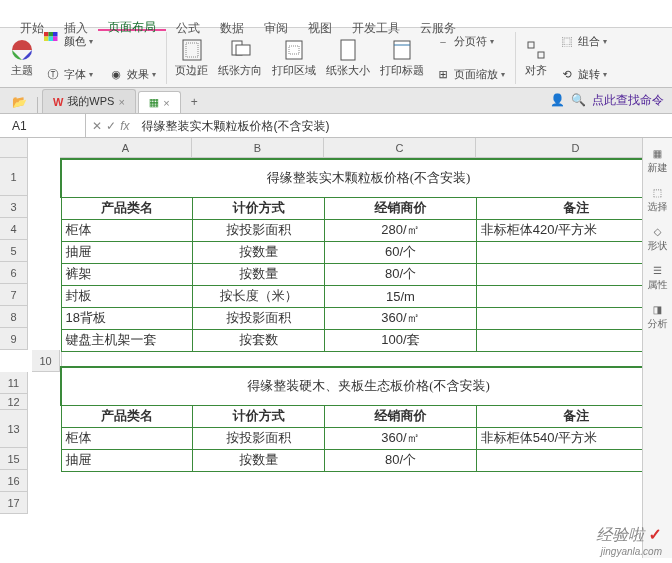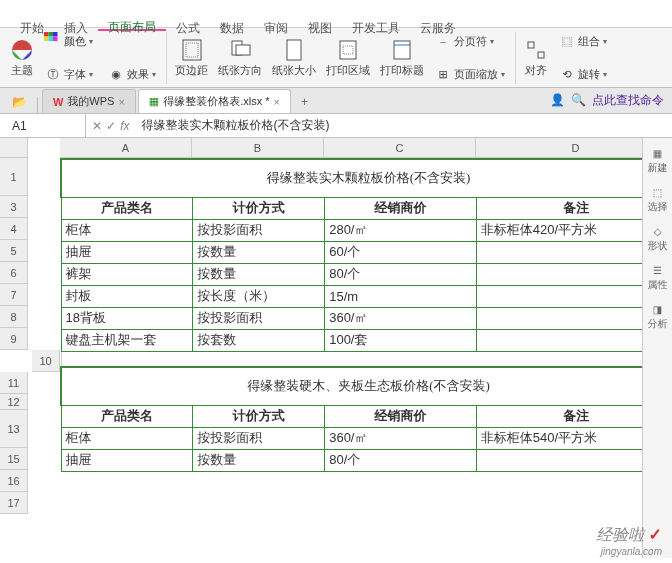--- a/index.html
+++ b/index.html
@@ -18,39 +18,39 @@
 .icon-lg { width: 24px; height: 24px; }
 .dropdown-arrow { font-size: 8px; color: #666; margin-left: 1px; }
 
 .doc-tabs { display: flex; background: #e8e8e8; height: 26px; align-items: flex-end; border-bottom: 1px solid #c0c0c0; padding-left: 6px; }
 .doc-tab { display: flex; align-items: center; gap: 4px; padding: 4px 10px; background: #ddd; border: 1px solid #c0c0c0; border-bottom: none; border-radius: 3px 3px 0 0; margin-right: 2px; font-size: 11px; cursor: pointer; }
 .doc-tab.active { background: #fff; }
 .doc-tab-close { color: #888; cursor: pointer; }
 .doc-add { padding: 4px 8px; color: #666; cursor: pointer; }
 .doc-right { margin-left: auto; display: flex; align-items: center; gap: 6px; padding-right: 8px; height: 26px; }
 
-.formula-bar { display: flex; align-items: center; height: 24px; border-bottom: 1px solid #c0c0c0; background: #fff; }
+.formula-bar { display: flex; height: 24px; border-bottom: 1px solid #c0c0c0; background: #fff; }
 .name-box { width: 80px; border-right: 1px solid #c0c0c0; padding: 0 6px; height: 24px; display: flex; align-items: center; }
 .fb-btns { display: flex; align-items: center; gap: 4px; padding: 0 6px; color: #888; }
 .fb-input { flex: 1; padding: 0 6px; height: 24px; display: flex; align-items: center; }
 
 .sheet-area { display: flex; position: relative; }
 .corner { width: 28px; height: 20px; background: #eee; border-right: 1px solid #ccc; border-bottom: 1px solid #ccc; }
 .col-headers { display: flex; height: 20px; }
 .col-h { background: #eee; border-right: 1px solid #ccc; border-bottom: 1px solid #ccc; text-align: center; line-height: 20px; font-size: 11px; color: #555; }
 .row-headers { display: flex; flex-direction: column; }
 .row-h { width: 28px; background: #eee; border-right: 1px solid #ccc; border-bottom: 1px solid #ccc; text-align: center; font-size: 11px; color: #555; display: flex; align-items: center; justify-content: center; }
 
 .grid { position: relative; }
 .grid table { border-collapse: collapse; table-layout: fixed; }
 .grid td { border: 1px solid #cfcfcf; padding: 0 4px; overflow: hidden; white-space: nowrap; font-size: 13px; vertical-align: middle; }
 .merged-title { text-align: center; font-size: 22px; font-family: SimSun, serif; border: 2px solid #3a8a3a !important; border-bottom: 1px solid #3a8a3a !important; }
 .thead td { text-align: center; font-weight: bold; background: #fff; border: 1px solid #3a8a3a !important; }
 .datarow td { border: 1px solid #3a8a3a !important; }
-.datarow td.c-b, .datarow td.c-c { }
+.datarow td.c-b, .datarow td.c-c { text-align: center; }
 
 .side-panel { position: absolute; right: 0; top: 0; width: 30px; background: #f5f5f5; border-left: 1px solid #ccc; display: flex; flex-direction: column; align-items: center; gap: 12px; padding-top: 10px; height: 420px; }
 .side-item { display: flex; flex-direction: column; align-items: center; gap: 2px; font-size: 10px; color: #666; cursor: pointer; }
 
 .watermark { position: absolute; right: 10px; bottom: 6px; font-size: 16px; color: #888; font-style: italic; }
 .watermark .red { color: #d83030; font-weight: bold; font-style: normal; }
 .watermark .sub { font-size: 10px; display: block; text-align: right; }
 
 .colA { width: 132px; } .colB { width: 132px; } .colC { width: 152px; } .colD { width: 200px; }
 .scroll-track { background: #eee; }
@@ -126,33 +126,33 @@
           <svg viewBox="0 0 24 24">
             <rect x="4" y="3" width="10" height="14" fill="#fff" stroke="#555"></rect>
             <rect x="8" y="7" width="14" height="10" fill="#fff" stroke="#555"></rect>
           </svg>
         </span>
         <span>纸张方向</span>
       </div>
     <div class="ribbon-btn">
         <span class="icon-box icon-lg">
           <svg viewBox="0 0 24 24">
-            <rect x="5" y="2" width="14" height="20" fill="#fff" stroke="#555"></rect>
-          </svg>
-        </span>
-        <span>纸张大小</span>
-      </div>
-    <div class="ribbon-btn">
-        <span class="icon-box icon-lg">
-          <svg viewBox="0 0 24 24">
             <rect x="4" y="3" width="16" height="18" fill="#fff" stroke="#555"></rect>
             <rect x="7" y="8" width="10" height="8" fill="none" stroke="#888" stroke-dasharray="1"></rect>
           </svg>
         </span>
         <span>打印区域</span>
+      </div>
+    <div class="ribbon-btn">
+        <span class="icon-box icon-lg">
+          <svg viewBox="0 0 24 24">
+            <rect x="5" y="2" width="14" height="20" fill="#fff" stroke="#555"></rect>
+          </svg>
+        </span>
+        <span>纸张大小</span>
       </div>
     <div class="ribbon-btn">
         <span class="icon-box icon-lg">
           <svg viewBox="0 0 24 24">
             <rect x="4" y="3" width="16" height="18" fill="#fff" stroke="#555"></rect>
             <line x1="4" y1="7" x2="20" y2="7" stroke="#37a"></line>
           </svg>
         </span>
         <span>打印标题</span>
       </div>
@@ -197,21 +197,20 @@
 <div class="doc-tabs">
   <span style="padding:4px 6px;color:#d87a2a">📂</span>
   <span style="width:1px;height:16px;background:#bbb;margin:0 4px"></span>
   <div class="doc-tab">
       <span style="color:#d33;font-weight:bold">W</span>
       <span>我的WPS</span>
       <span class="doc-tab-close">×</span>
     </div>
   <div class="doc-tab active">
       <span style="color:#2a8a2a">▦</span>
-      <span>得缘整装价格表.xlsx *</span>
       <span class="doc-tab-close">×</span>
     </div>
   <div class="doc-add">+</div>
   <div class="doc-right">
     <span style="color:#888">👤</span>
     <span style="color:#888">🔍</span>
     <span style="color:#4c1d95">点此查找命令</span>
   </div>
 </div>
 

